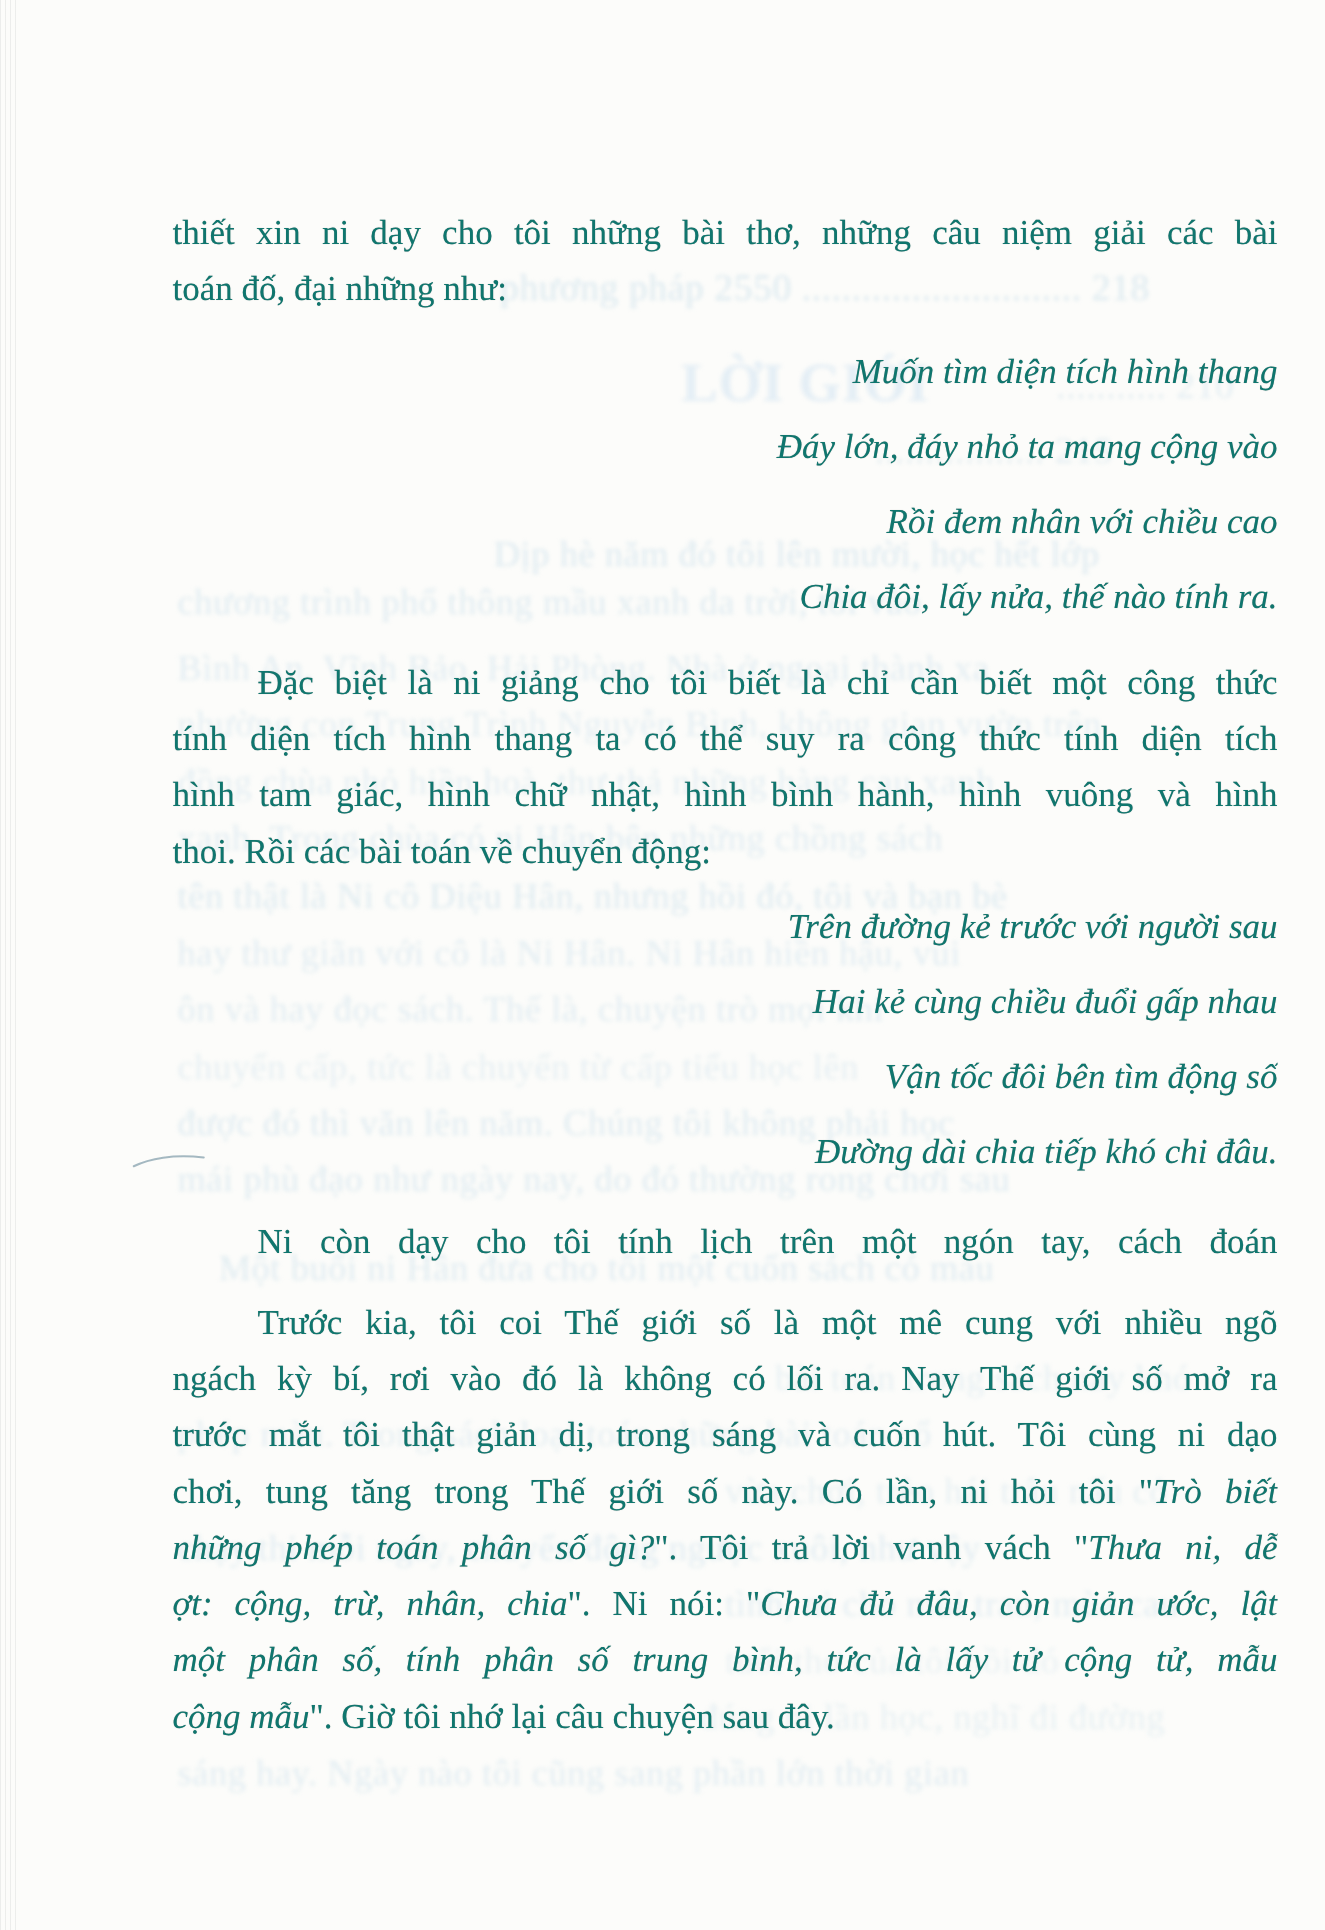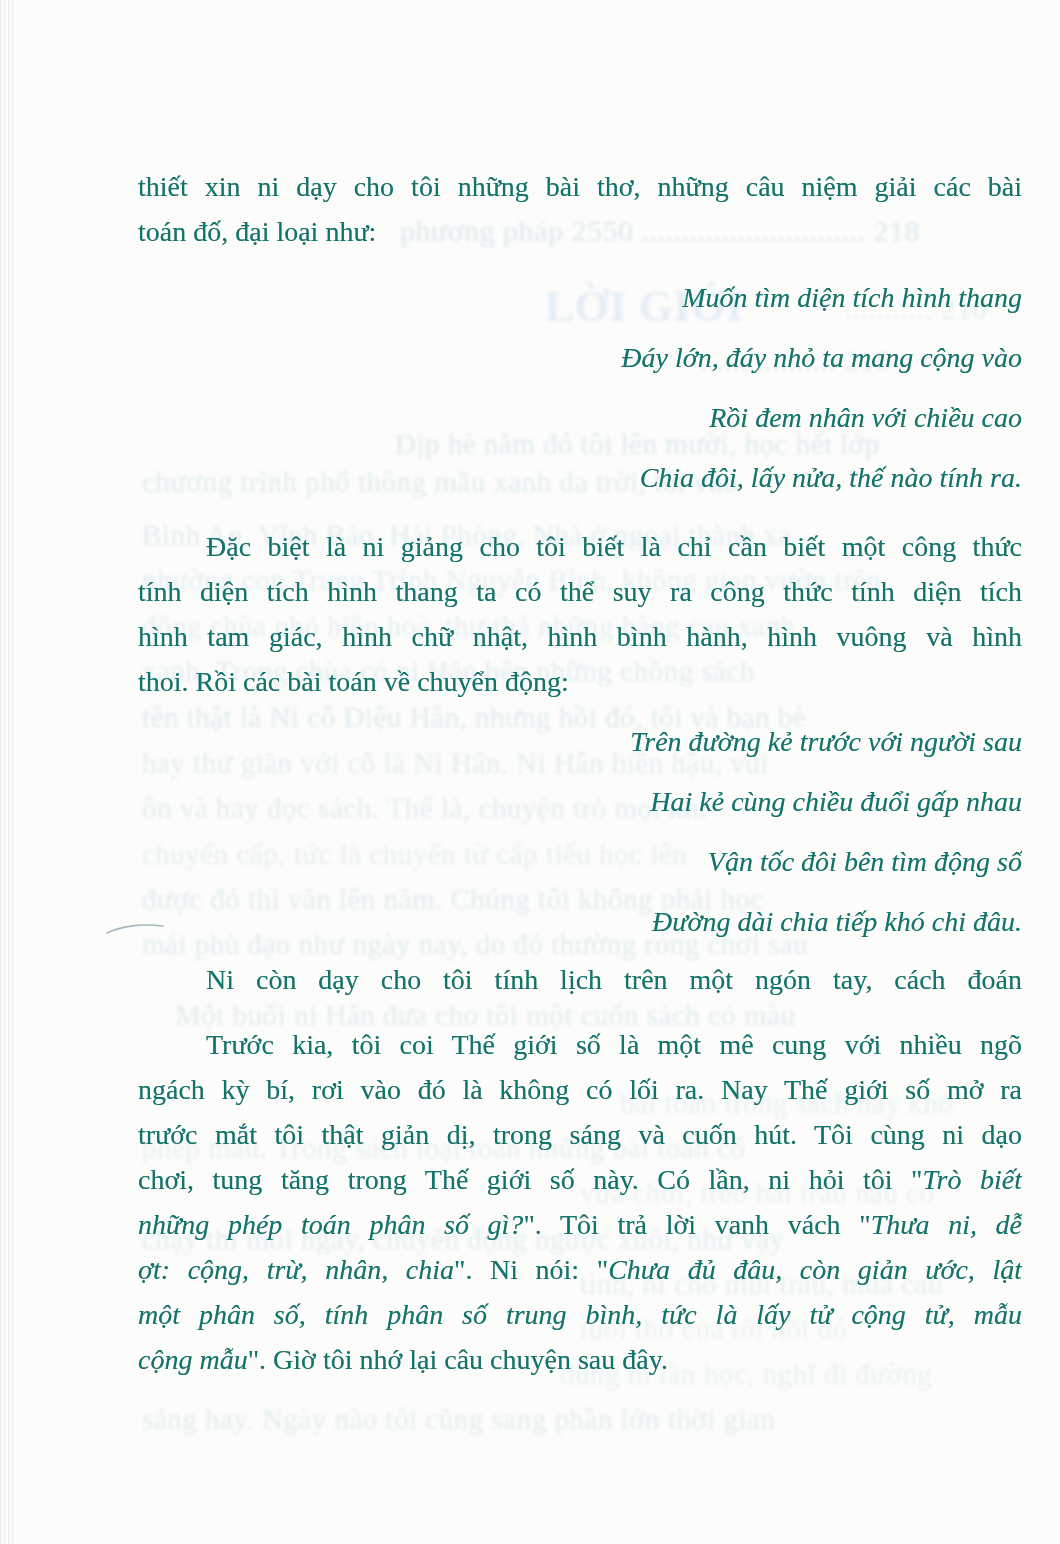--- a/index.html
+++ b/index.html
@@ -48,21 +48,21 @@
     font-style: italic;
     text-align: right;
   }
   .poem-line { height: 60px; overflow: hidden; }
   .it { font-style: italic; }
   
   .text-block > :nth-child(1) { margin-top: 12px; }
   .text-block > :nth-child(2) { margin-top: 14px; }
   .text-block > :nth-child(3) { margin-top: 16px; }
   .text-block > :nth-child(4) { margin-top: 8px;  }
-  .text-block > :nth-child(5) { margin-top: 5px;  }
+  .text-block > :nth-child(5) { margin-top: 19px;  }
   .text-block > :nth-child(6) { margin-top: 20px; }
   .pen-mark { position: absolute; left: 105px; top: 918px; }
 </style>
 </head>
 <body>
 
 <div class="page">
   <div class="edge-strip"></div>
 
   <div class="ghost-layer">
@@ -93,21 +93,21 @@
       <div class="ghost-line" style="left: 142px; top: 1403px; font-size: 29px; opacity: 0.44;">sáng hay. Ngày nào tôi cũng sang phần lớn thời gian</div>
     </div>
 
   <svg class="pen-mark" width="62" height="22" viewBox="0 0 62 22">
     <path d="M2,15 C14,9 34,5 58,8" fill="none" stroke="#87a2ae" stroke-width="1.6" stroke-linecap="round" opacity="0.75"></path>
   </svg>
 
   <div class="text-block">
       <div class="para">
         <div class="bline just"><span>thiết xin ni dạy cho tôi những bài thơ, những câu niệm giải các bài</span></div>
-        <div class="bline"><span>toán đố, đại loại như:</span></div>
+        <div class="bline"><span>toán đố, đại những như:</span></div>
       </div>
       <div class="poem">
         <div class="poem-line">Muốn tìm diện tích hình thang</div>
         <div class="poem-line">Đáy lớn, đáy nhỏ ta mang cộng vào</div>
         <div class="poem-line">Rồi đem nhân với chiều cao</div>
         <div class="poem-line">Chia đôi, lấy nửa, thế nào tính ra.</div>
       </div>
       <div class="para">
         <div class="bline just ind"><span>Đặc biệt là ni giảng cho tôi biết là chỉ cần biết một công thức</span></div>
         <div class="bline just"><span>tính diện tích hình thang ta có thể suy ra công thức tính diện tích</span></div>

